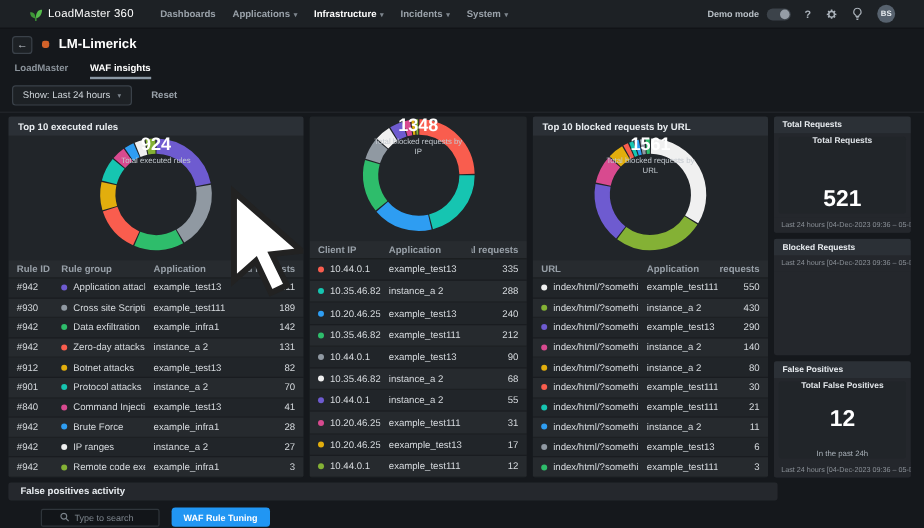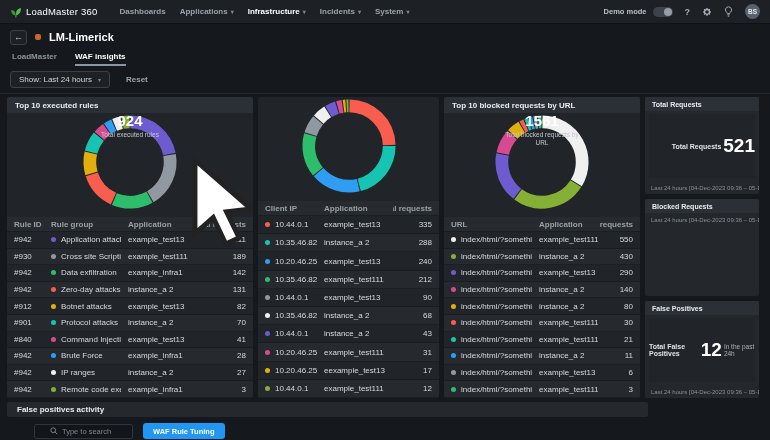--- a/index.html
+++ b/index.html
@@ -1,20 +1,20 @@
 <!DOCTYPE html>
 <html><head>
 <meta charset="utf-8">
 <style>
   *{box-sizing:border-box;margin:0;padding:0}
   html,body{width:770px;height:440px;overflow:hidden}
   body{background:#15181c;font-family:"Liberation Sans",sans-serif;color:#dfe3e7;-webkit-font-smoothing:antialiased}
 
   
-  .topnav{height:24px;background:#1d2125;display:flex;align-items:center;padding:0 10px;border-bottom:1px solid #101216}
+  .topnav{height:24px;background:#1d2125;display:flex;align-items:center;padding:0 24px;border-bottom:1px solid #101216}
   .logo{display:flex;align-items:center;gap:4px;margin-right:22px}
   .logo-text{font-size:9.5px;color:#fff;letter-spacing:.2px}
   .nav-items{display:flex;align-items:center;gap:14px;flex:1}
   .nav-item{font-size:8px;color:#9aa2aa;cursor:pointer;display:flex;align-items:center;gap:3px;font-weight:bold}
   .nav-item.active{color:#fff}
   .caret{font-size:6px;color:#7d858d}
   .nav-right{display:flex;align-items:center;gap:12px}
   .demo-label{font-size:7.5px;color:#b9c0c7;font-weight:bold}
   .toggle{width:20px;height:10px;border-radius:5px;background:#3c434a;position:relative;cursor:pointer;margin-left:-6px}
   .toggle .knob{position:absolute;right:1px;top:1px;width:8px;height:8px;border-radius:50%;background:#959da6}
@@ -57,21 +57,21 @@
   .cell.num{justify-content:flex-end}
   .dot{width:5px;height:5px;border-radius:50%;margin-right:5px;flex:none}
   .g1{grid-template-columns:37px 1fr 80px 52px}
   .g2{grid-template-columns:1fr 76px 46px}
   .g3{grid-template-columns:1fr 66px 42px}
 
   
   .sidebar{width:114px;display:flex;flex-direction:column;gap:5px}
   .card{background:#24272c;border-radius:2px;flex:1;display:flex;flex-direction:column;overflow:hidden}
   .card-header{height:14px;background:#2b3036;font-size:7px;font-weight:bold;color:#e8ecf0;display:flex;align-items:center;padding:0 7px;flex:none}
-  .card-body{flex:1;display:flex;align-items:center;justify-content:flex-end;gap:2px;background:#212529;margin:3px 4px;border-radius:2px}
+  .card-body{flex:1;display:flex;flex-direction:column;align-items:center;justify-content:space-between;gap:2px;background:#212529;margin:3px 4px;border-radius:2px}
   .card-label{font-size:7px;font-weight:bold;color:#dfe3e7}
   .card-value{font-size:19px;font-weight:bold;color:#fff;line-height:1.1}
   .card-sub{font-size:6.5px;color:#aab2ba}
   .card-sub .hl{color:#2ebd6b;font-weight:bold}
   .card-footer{height:13px;font-size:6px;color:#8a9097;display:flex;align-items:center;padding:0 6px;background:#24272c;flex:none;white-space:nowrap;overflow:hidden}
 
   
   .fp-bar{margin:4px 7px 0 7px;width:641px;height:15px;background:#25282d;border-radius:2px;display:flex;align-items:center;padding:0 10px}
   .fp-title{font-size:8px;font-weight:bold;color:#e8ecf0}
   .fp-row{display:flex;align-items:center;margin:6px 0 0 34px;gap:10px}
@@ -256,20 +256,24 @@
           <path d="M 91.00 49.98 A 41 41 0 0 1 60.40 89.66" stroke="#16c5b1" stroke-width="13" fill="none"></path>
           <path d="M 59.42 89.90 A 41 41 0 0 1 18.93 76.75" stroke="#2e9df2" stroke-width="13" fill="none"></path>
           <path d="M 18.29 75.99 A 41 41 0 0 1 10.54 38.86" stroke="#2ebd6b" stroke-width="13" fill="none"></path>
           <path d="M 10.82 37.90 A 41 41 0 0 1 18.47 23.79" stroke="#9099a2" stroke-width="13" fill="none"></path>
           <path d="M 19.12 23.03 A 41 41 0 0 1 28.19 15.28" stroke="#f0f0f0" stroke-width="13" fill="none"></path>
           <path d="M 29.04 14.76 A 41 41 0 0 1 37.68 10.89" stroke="#6e5bd0" stroke-width="13" fill="none"></path>
           <path d="M 38.64 10.60 A 41 41 0 0 1 43.43 9.53" stroke="#d84a8f" stroke-width="13" fill="none"></path>
           <path d="M 44.42 9.38 A 41 41 0 0 1 46.65 9.14" stroke="#e2ae0d" stroke-width="13" fill="none"></path>
           <path d="M 47.65 9.07 A 41 41 0 0 1 49.50 9.00" stroke="#84b135" stroke-width="13" fill="none"></path>
         </svg>
+        <div class="donut-center">
+          <div class="donut-num">1348</div>
+          <div class="donut-lbl">Total blocked requests by IP</div>
+        </div>
       </div>
       <div class="tbl">
         <div class="thead g2">
           <span class="cell">Client IP</span>
           <span class="cell">Application</span>
           <span class="cell num">Total requests</span>
         </div>
         <div class="trow g2">
           <span class="cell"><span class="dot" style="background: rgb(249, 93, 78);"></span>10.44.0.1</span>
           <span class="cell">example_test13</span>
@@ -296,21 +300,21 @@
           <span class="cell num">90</span>
         </div>
         <div class="trow g2">
           <span class="cell"><span class="dot" style="background: rgb(240, 240, 240);"></span>10.35.46.82</span>
           <span class="cell">instance_a 2</span>
           <span class="cell num">68</span>
         </div>
         <div class="trow g2">
           <span class="cell"><span class="dot" style="background: rgb(110, 91, 208);"></span>10.44.0.1</span>
           <span class="cell">instance_a 2</span>
-          <span class="cell num">43</span>
+          <span class="cell num">55</span>
         </div>
         <div class="trow g2">
           <span class="cell"><span class="dot" style="background: rgb(216, 74, 143);"></span>10.20.46.255</span>
           <span class="cell">example_test111</span>
           <span class="cell num">31</span>
         </div>
         <div class="trow g2">
           <span class="cell"><span class="dot" style="background: rgb(226, 174, 13);"></span>10.20.46.255</span>
           <span class="cell">eexample_test13</span>
           <span class="cell num">17</span>

